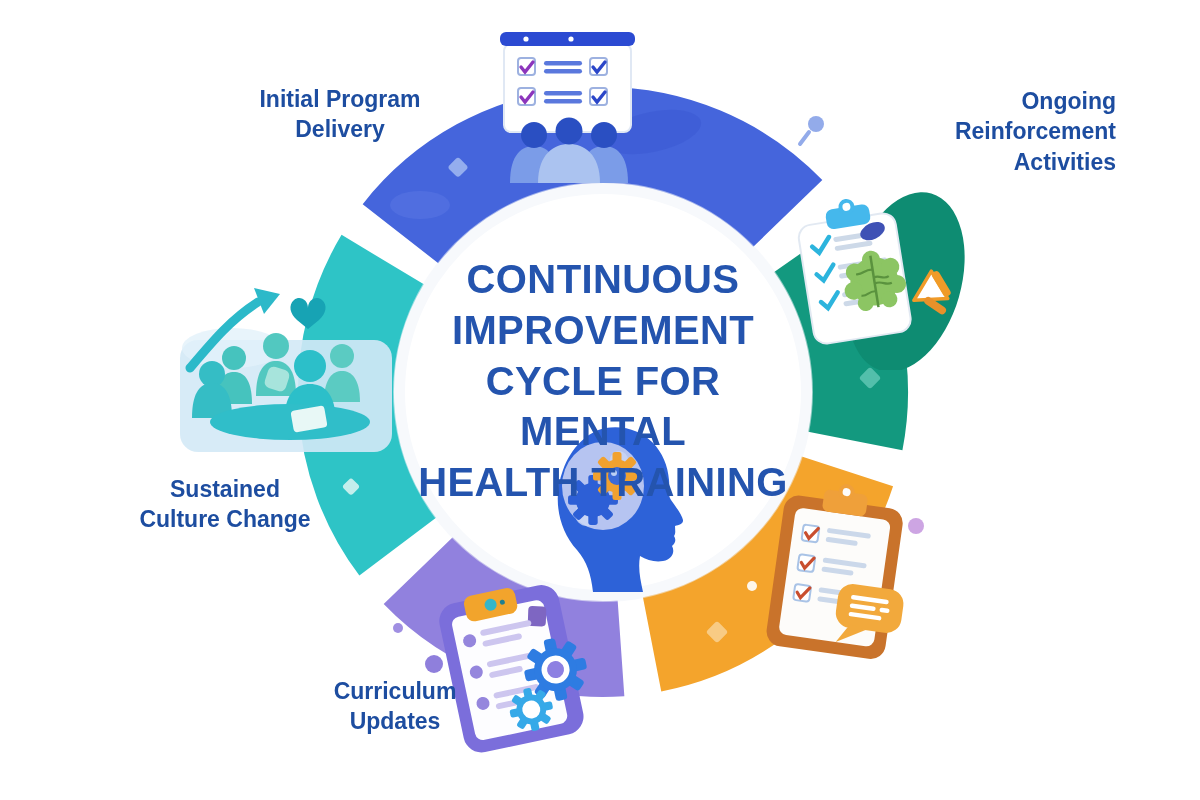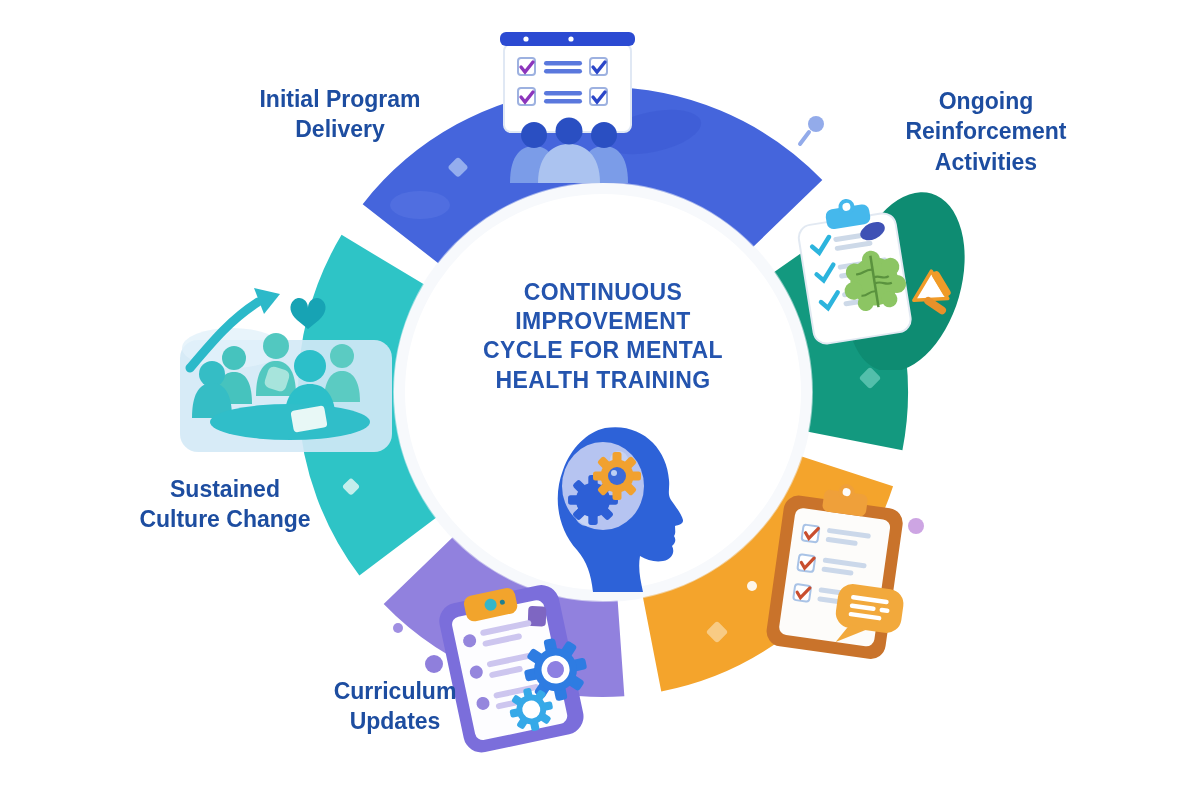--- a/index.html
+++ b/index.html
@@ -8,24 +8,24 @@
   .layer{position:absolute;left:0;top:0;}
   
   .arc{fill:none;stroke-width:96;stroke-linecap:butt;}
   .arc-blue{stroke:var(--segment-blue);}
   .arc-green{stroke:var(--segment-green);}
   .arc-orange{stroke:var(--segment-orange);}
   .arc-purple{stroke:var(--segment-purple);}
   .arc-teal{stroke:var(--segment-teal);}
   .stage-label{position:absolute;font-weight:bold;font-size:23px;line-height:1.32;
     color:var(--label-text,#1d4da0);white-space:pre-line;}
-  .center-title{position:absolute;left:413px;top:278px;width:380px;text-align:center;
-    font-weight:bold;font-size:23px;line-height:1.27;letter-spacing:.4px;
+  .center-title{position:absolute;left:413px;top:254px;width:380px;text-align:center;
+    font-weight:bold;font-size:40px;line-height:1.27;letter-spacing:.4px;
     color:var(--title-text,#2454ae);white-space:pre-line;}
-  .ta-c{text-align:center}.ta-l{text-align:center}
+  .ta-c{text-align:center}.ta-l{text-align:right}
   .icon{position:absolute;}
 </style>
 </head>
 <body>
 
 <div class="canvas">
 
   <svg class="layer" width="1200" height="800" viewBox="0 0 1200 800">
     <defs>
       <g id="gear-shape">

